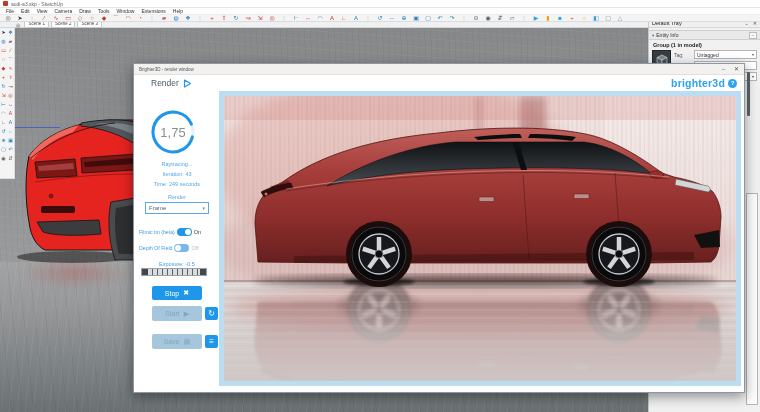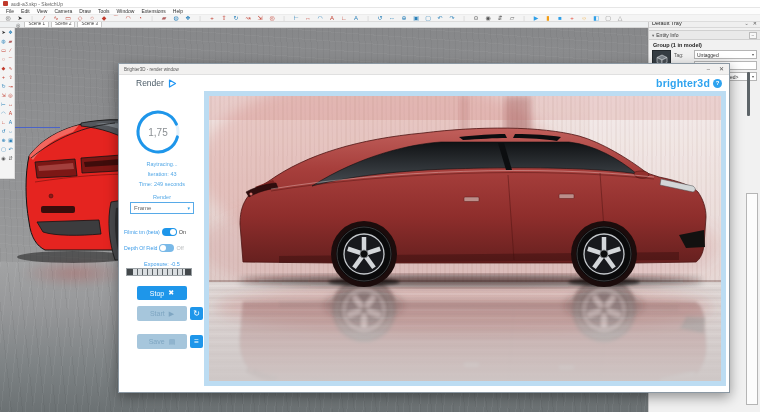--- a/index.html
+++ b/index.html
@@ -63,36 +63,36 @@
   .frow{display:flex;align-items:center;gap:2px;}
   .frow .lb{font-size:5px;color:#555;width:18px;}
   .ctrl{flex:1;height:7px;background:#fff;border:1px solid #b5b5b5;display:flex;align-items:center;
     padding:0 2px;font-size:5px;color:#333;}
   .ctrl .cv{flex:1;white-space:nowrap;overflow:hidden;}
   .ctrl .dd{color:#555;font-size:4px;}
   .tray-scroll{position:absolute;left:98px;top:54px;width:3px;height:44px;background:#5d6468;border-radius:1px;}
   .tray-list{position:absolute;left:97px;top:175px;width:12px;height:212px;background:#fcfcfc;border:1px solid #b5b5b5;box-sizing:border-box;}
 
   
-  .rwin{left:118px;top:63px;width:612px;height:330px;background:#fff;border:1px solid #8b98a3;
+  .rwin{left:133px;top:63px;width:612px;height:330px;background:#fff;border:1px solid #8b98a3;
     box-shadow:0 4px 12px rgba(0,0,0,.4);box-sizing:border-box;z-index:10;}
   .rwin-title{height:10px;background:#f2f1f0;border-bottom:1px solid #e0e0e0;display:flex;align-items:center;
     padding:0 5px;}
   .rwin-title .t{font-size:4.5px;color:#555;flex:1;}
   .rwin-title .wc{font-size:6px;color:#555;margin-left:9px;line-height:6px;}
   .rwin-body{position:relative;width:100%;height:319px;}
   .rw-header{position:absolute;left:17px;top:3px;display:flex;align-items:center;gap:4px;}
   .rw-header .t{font-size:8.5px;color:#4a5a66;}
   .rw-logo{position:absolute;right:7px;top:2px;display:flex;align-items:center;gap:3px;}
   .rw-logo .t{font-size:10.5px;font-weight:bold;color:#2ea3ef;letter-spacing:.2px;}
   .rw-logo .q{width:9px;height:9px;border-radius:50%;background:#2ea3ef;color:#fff;font-size:6px;font-weight:bold;
     display:flex;align-items:center;justify-content:center;}
   .ringwrap{position:absolute;left:15px;top:33px;width:48px;height:48px;}
   .ringnum{position:absolute;left:0;top:0;width:48px;height:48px;display:flex;align-items:center;justify-content:center;
-    font-size:10px;color:#8a8f93;}
+    font-size:13px;color:#8a8f93;}
   .status{position:absolute;left:0;top:84px;width:86px;text-align:center;font-size:5.5px;color:#54a8e6;line-height:10px;}
   .mode-lbl{position:absolute;left:0;top:119px;width:86px;text-align:center;font-size:5.5px;color:#54a8e6;}
   .mode-dd{position:absolute;left:11px;top:127px;width:64px;height:12px;border:1px solid #57aae8;background:#fff;
     box-sizing:border-box;display:flex;align-items:center;padding:0 3px;}
   .mode-dd .v{font-size:6px;color:#666;flex:1;}
   .mode-dd .c{font-size:5px;color:#2e9fe8;}
   .tglrow{position:absolute;left:5px;width:81px;display:flex;align-items:center;gap:2px;}
   .tglrow .lb{font-size:5.2px;color:#3d9ce8;white-space:nowrap;}
   .tgl{width:15px;height:8px;border-radius:4px;position:relative;flex:0 0 auto;}
   .tgl.on{background:#1e96ea;}

